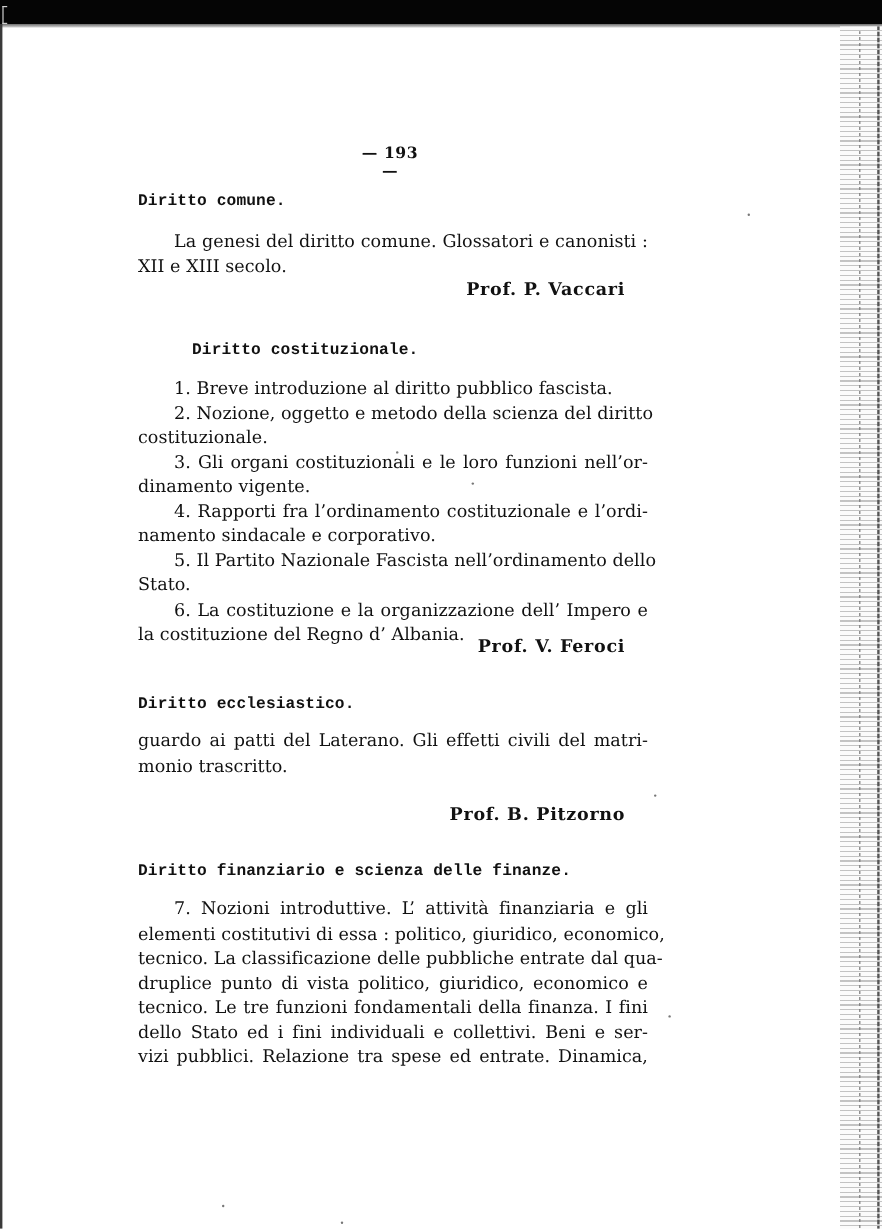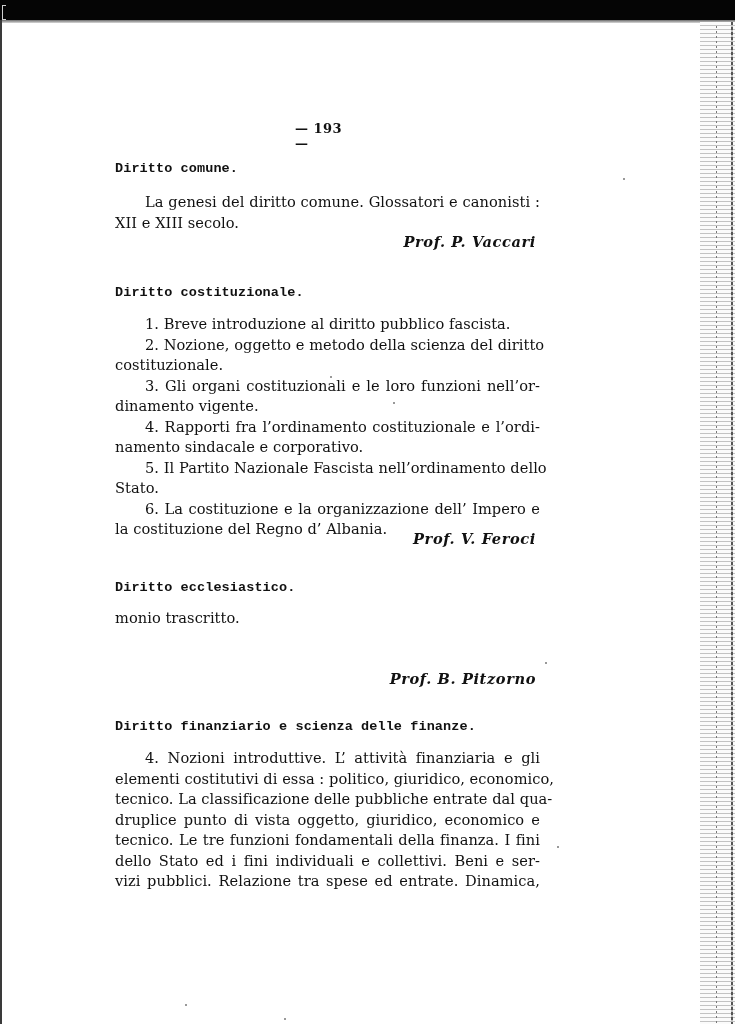--- a/index.html
+++ b/index.html
@@ -65,20 +65,21 @@
     position: absolute;
     left: 115px;
     top: 0;
     width: 425px;
   }
   .page-number {
     position: absolute;
     left: 180px;
     top: 121px;
     width: 60px;
+    text-align: center;
     font-size: 13px;
     font-weight: bold;
     letter-spacing: 0.5px;
   }
   .heading {
     position: absolute;
     left: 0;
     font-family: Liberation Mono, monospace;
     font-weight: bold;
     font-size: 13.5px;
@@ -101,22 +102,21 @@
     text-align: justify;
   }
   .para .line.last {
     text-align-last: left;
   }
   .para .line.indent {
     padding-left: 30px;
   }
   .signature {
     position: absolute;
-    right: 4px;
-    font-style: italic;
+    right: 19px;
     font-weight: bold;
     font-size: 14.6px;
     letter-spacing: 0.6px;
     white-space: nowrap;
   }
   .speck {
     position: absolute;
     width: 2px; height: 2px;
     background: #777;
     border-radius: 50%;
@@ -137,48 +137,49 @@
 
   <div class="page-number">— 193 —</div>
 
   <div class="heading" style="top:161px;">Diritto comune.</div>
   <div class="para" style="top:192px;">
     <span class="line indent">La genesi del diritto comune. Glossatori e canonisti :</span>
     <span class="line last">XII e XIII secolo.</span>
   </div>
   <div class="signature" style="top:233px;">Prof. P. Vaccari</div>
 
-  <div class="heading" style="top:285px;">Diritto costituzionale.</div>
+  <div class="heading" style="top:285px;margin-left:45px;">Diritto costituzionale.</div>
   <div class="para" style="top:314px;">
     <span class="line indent last">1. Breve introduzione al diritto pubblico fascista.</span>
     <span class="line indent">2. Nozione, oggetto e metodo della scienza del diritto</span>
     <span class="line last">costituzionale.</span>
     <span class="line indent">3. Gli organi costituzionali e le loro funzioni nell’or-</span>
     <span class="line last">dinamento vigente.</span>
     <span class="line indent">4. Rapporti fra l’ordinamento costituzionale e l’ordi-</span>
     <span class="line last">namento sindacale e corporativo.</span>
     <span class="line indent">5. Il Partito Nazionale Fascista nell’ordinamento dello</span>
     <span class="line last">Stato.</span>
     <span class="line indent">6. La costituzione e la organizzazione dell’ Impero e</span>
     <span class="line last">la costituzione del Regno d’ Albania.</span>
   </div>
   <div class="signature" style="top:530px;">Prof. V. Feroci</div>
 
   <div class="heading" style="top:580px;">Diritto ecclesiastico.</div>
   <div class="para" style="top:608px;">
+    <span class="line">guardo ai patti del Laterano. Gli effetti civili del matri-</span>
     <span class="line last">monio trascritto.</span>
   </div>
   <div class="signature" style="top:670px;margin-left:40px;">Prof. B. Pitzorno</div>
 
   <div class="heading" style="top:719px;">Diritto finanziario e scienza delle finanze.</div>
   <div class="para" style="top:748px;">
-    <span class="line indent">4. Nozioni introduttive. L’ attività finanziaria e gli</span>
+    <span class="line indent">7. Nozioni introduttive. L’ attività finanziaria e gli</span>
     <span class="line">elementi costitutivi di essa : politico, giuridico, economico,</span>
     <span class="line">tecnico. La classificazione delle pubbliche entrate dal qua-</span>
-    <span class="line">druplice punto di vista oggetto, giuridico, economico e</span>
+    <span class="line">druplice punto di vista politico, giuridico, economico e</span>
     <span class="line">tecnico. Le tre funzioni fondamentali della finanza. I fini</span>
     <span class="line">dello Stato ed i fini individuali e collettivi. Beni e ser-</span>
     <span class="line">vizi pubblici. Relazione tra spese ed entrate. Dinamica,</span>
   </div>
 </div>
 
 <div class="speck" style="left:623px; top:178px;"></div>
 <div class="speck" style="left:330px; top:376px;"></div>
 <div class="speck" style="left:393px; top:402px;"></div>
 <div class="speck" style="left:545px; top:662px;"></div>

